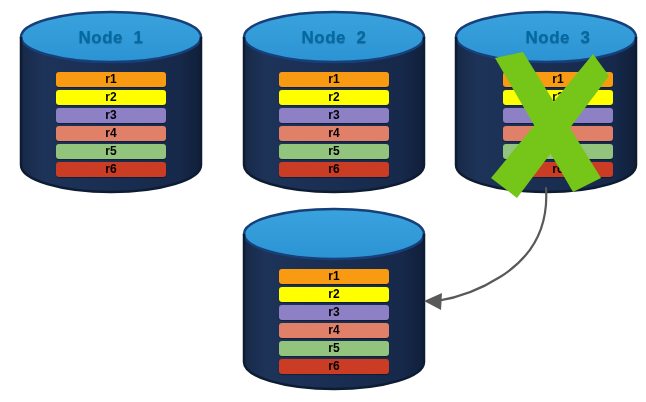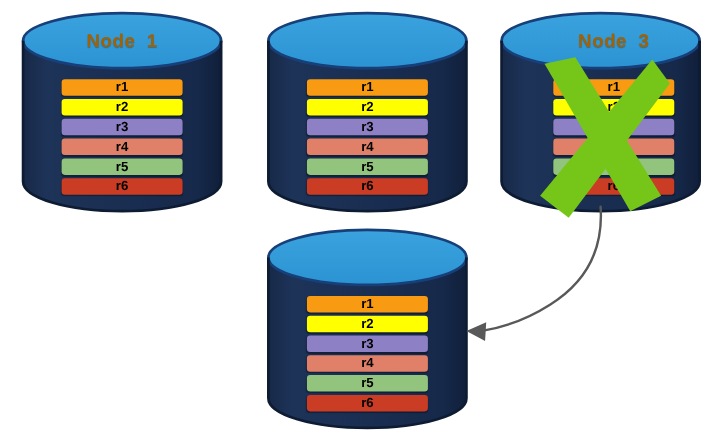--- a/index.html
+++ b/index.html
@@ -28,21 +28,21 @@
     position: absolute;
     left: 0;
     top: 0;
     overflow: visible;
   }
   .node-title {
     position: absolute;
     left: 0;
     width: 100%;
     text-align: center;
-    color: #a16207;
+    color: #0369a1;
     font-weight: bold;
     font-size: 17px;
     letter-spacing: 0.5px;
     font-family: "Liberation Sans", sans-serif;
     text-shadow: 0 1px 1px rgba(0,0,0,0.25);
     white-space: pre;
     pointer-events: none;
   }
   .rows {
     position: absolute;
@@ -130,20 +130,21 @@
         </linearGradient>
         <linearGradient id="topGrad2" x1="0" y1="0" x2="0" y2="1">
           <stop offset="0%" stop-color="#3aa3de"></stop>
           <stop offset="100%" stop-color="#2b93d2"></stop>
         </linearGradient>
       </defs>
       <path d="M1,27 L1,155 A90,27 0 0,0 181,155 L181,27 Z" fill="url(#bodyGrad2)"></path>
       <ellipse cx="91" cy="27" rx="90" ry="25" fill="url(#topGrad2)" stroke="#17407a" stroke-width="2.5"></ellipse>
       <path d="M1,27 L1,155 A90,27 0 0,0 181,155 L181,27" fill="none" stroke="#0e1c33" stroke-width="2.5"></path>
     </svg>
+    <div class="node-title" style="top:18px;">Node  2</div>
     <div class="rows" style="top:62px;">
       <div class="row" style="width:110px; background:#f99b12;">r1</div>
       <div class="row" style="width:110px; background:#ffff00;">r2</div>
       <div class="row" style="width:110px; background:#8d80c4;">r3</div>
       <div class="row" style="width:110px; background:#e18068;">r4</div>
       <div class="row" style="width:110px; background:#92c47d;">r5</div>
       <div class="row" style="width:110px; background:#cb3c24;">r6</div>
     </div>
   </div>
 

